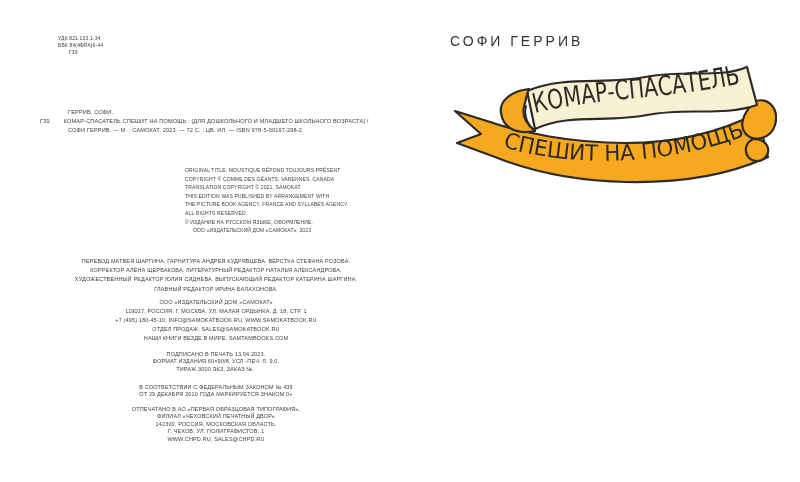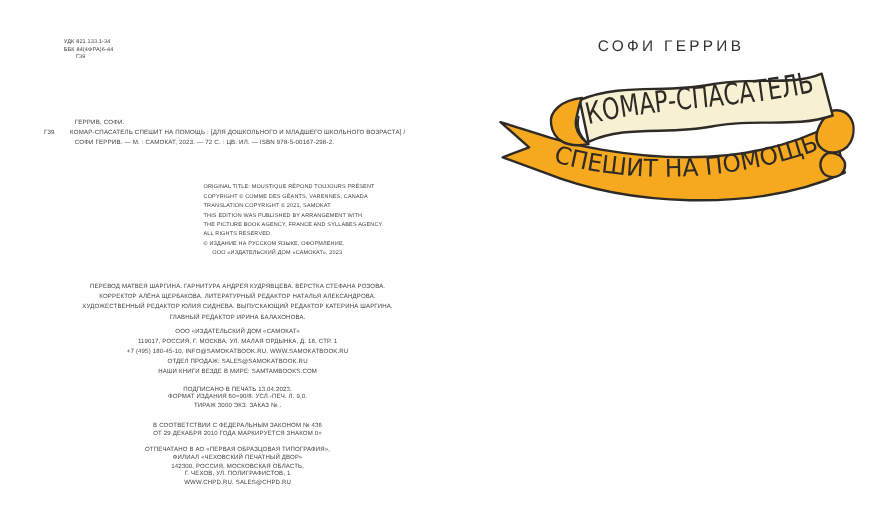--- a/index.html
+++ b/index.html
@@ -20,21 +20,21 @@
   .rights div:last-child { padding-left:8px; }
   .centered { left:22px; width:388px; text-align:center; }
   .credits  { top:257px; font-size:5.5px; line-height:9.2px; }
   .publisher{ top:298px; font-size:5.5px; line-height:9px; }
   .printinf { top:351px; font-size:5.5px; line-height:7.4px; }
   .law      { top:384px; font-size:5.5px; line-height:7.4px; }
   .printed  { top:406px; font-size:5.5px; line-height:7.4px; }
 
   
   .author {
-    position:absolute; left:450px; top:33px; width:320px; text-align:center;
+    position:absolute; left:450px; top:33px; width:320px; text-align:left;
     font-size:14px; letter-spacing:3px; color:#333333; text-transform:uppercase;
   }
   .banner-svg { position:absolute; left:447px; top:55px; width:330px; height:132px; }
   .banner-svg path.shape { stroke:#2e2a26; stroke-width:2.2; stroke-linejoin:round; stroke-linecap:round; }
   .banner-svg path.crease { fill:none; stroke:#2e2a26; stroke-width:1.8; stroke-linecap:round; }
   .banner-svg text { font-family:"DejaVu Sans", sans-serif; fill:#2e2a26; }
 </style>
 </head>
 <body>
 

